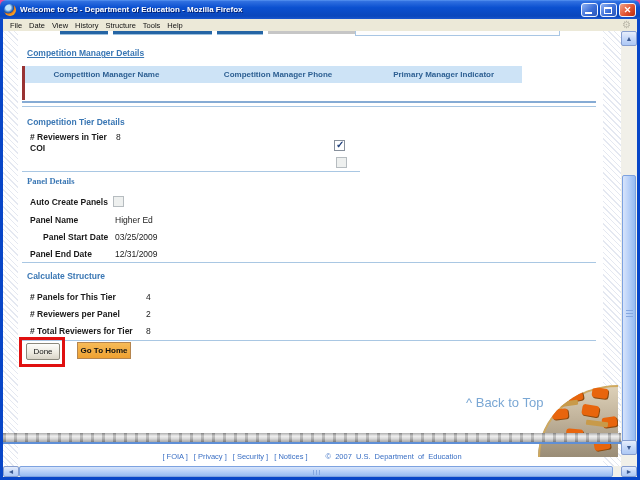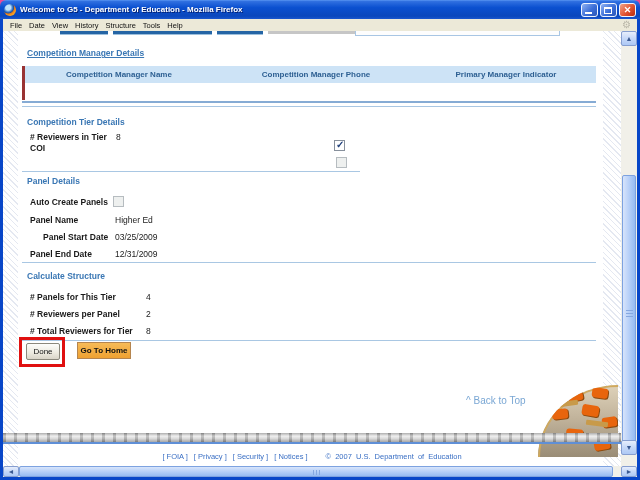--- a/index.html
+++ b/index.html
@@ -45,21 +45,21 @@
   .graystub { position:absolute; top:0; height:3px; background:#c6c6c6; }
   .boxstub  { position:absolute; top:0; height:5px; background:#fdfdfd; border:1px solid #a8c6e4; border-top:none; }
 
   .sec-heading { position:absolute; font-size:8.5px; font-weight:bold; color:#3a77b4; white-space:nowrap; }
   .lbl { position:absolute; font-size:8.5px; font-weight:bold; color:#1a1a1a; white-space:nowrap; }
   .val { position:absolute; font-size:8.5px; color:#222; white-space:nowrap; }
   .hr1 { position:absolute; height:1px; background:#a9c7e3; }
   .hr2 { position:absolute; height:2px; background:#86abd4; }
 
   
-  .tbl-header { position:absolute; left:19px; top:35px; width:574px; height:17px; background:#cde3f6; display:flex; }
+  .tbl-header { position:absolute; left:19px; top:35px; width:500px; height:17px; background:#cde3f6; display:flex; }
   .tbl-row { position:absolute; left:19px; top:52px; width:574px; height:17px; background:#fff; display:flex; }
   .tbl-col { display:flex; align-items:center; justify-content:center; font-size:8px; }
   .tbl-header .tbl-col { font-weight:bold; color:#2d5f92; }
   .tbl-row .tbl-col { color:#222; font-size:8.5px; }
   .c1 { width:194px; } .c2 { width:200px; } .c3 { width:180px; }
   .maroon-bar { position:absolute; left:19px; top:35px; width:3px; height:34px; background:#993333; }
 
   
   .cb { position:absolute; width:11px; height:11px; background:#fff; border:1px solid #87909c; }
   .cb.inline { position:relative; }
@@ -69,21 +69,21 @@
 
   
   .red-box { position:absolute; left:16px; top:306px; width:46px; height:30px; border:3px solid #e01010; }
   .done-btn { position:absolute; left:23px; top:312px; width:34px; height:17px; font-size:8px; color:#111;
     background:linear-gradient(180deg,#fdfdfb,#eceadf 60%,#d9d5c8); border:1px solid #8a887c; border-radius:2px;
     display:flex; align-items:center; justify-content:center; }
   .home-btn { position:absolute; left:74px; top:311px; width:54px; height:17px; font-size:8px; font-weight:bold; color:#111;
     background:linear-gradient(180deg,#f6bb58,#efa131); border:1px solid #b5854f;
     display:flex; align-items:center; justify-content:center; white-space:nowrap; }
 
-  .back-top { position:absolute; left:463px; top:364px; font-size:10px; color:#7aa7d4; white-space:nowrap; }
+  .back-top { position:absolute; left:463px; top:364px; font-size:13px; color:#7aa7d4; white-space:nowrap; }
 
   
   .photo { position:absolute; left:535px; top:354px; width:80px; height:72px; overflow:hidden;
     border-top-left-radius:100% 100%; background:linear-gradient(180deg,#ded2ba 0%,#c2b49c 45%,#998c76 100%); z-index:1; }
   .photo::before { content:""; position:absolute; inset:0; border-top-left-radius:100% 100%;
     border-top:2px solid #cfa95e; border-left:2px solid #cfa95e; }
   .chair { position:absolute; background:#e8650d; border-radius:3px; box-shadow:1px 1px 0 #8a4a10; }
   .desk { position:absolute; background:#c89a4a; border-radius:1px; }
 
   
@@ -173,21 +173,21 @@
     <div class="hr1" style="left:19px; top:75px; width:574px;"></div>
 
     <div class="sec-heading" style="left:24px; top:86px;">Competition Tier Details</div>
     <div class="lbl" style="left:27px; top:101px;"># Reviewers in Tier</div>
     <div class="val" style="left:113px; top:101px;">8</div>
     <div class="lbl" style="left:27px; top:112px;">COI</div>
     <span class="cb checked" style="left:331px; top:109px;"></span>
     <span class="cb disabled" style="left:333px; top:126px;"></span>
     <div class="hr1" style="left:19px; top:140px; width:338px;"></div>
 
-    <div class="sec-heading" style="left:24px; top:145px;">Panel Details</div>
+    <div class="sec-heading" style="left:24px; top:145px;font-family:Liberation Serif, serif;">Panel Details</div>
     <div class="lbl" style="left:27px; top:166px;">Auto Create Panels</div>
     <span class="cb disabled" style="left:110px; top:165px;"></span>
     <div class="lbl" style="left:27px; top:184px;">Panel Name</div>
     <div class="val" style="left:112px; top:184px;">Higher Ed</div>
     <div class="lbl" style="left:40px; top:201px;">Panel Start Date</div>
     <div class="val" style="left:112px; top:201px;">03/25/2009</div>
     <div class="lbl" style="left:27px; top:218px;">Panel End Date</div>
     <div class="val" style="left:112px; top:218px;">12/31/2009</div>
     <div class="hr1" style="left:19px; top:231px; width:574px;"></div>
 

